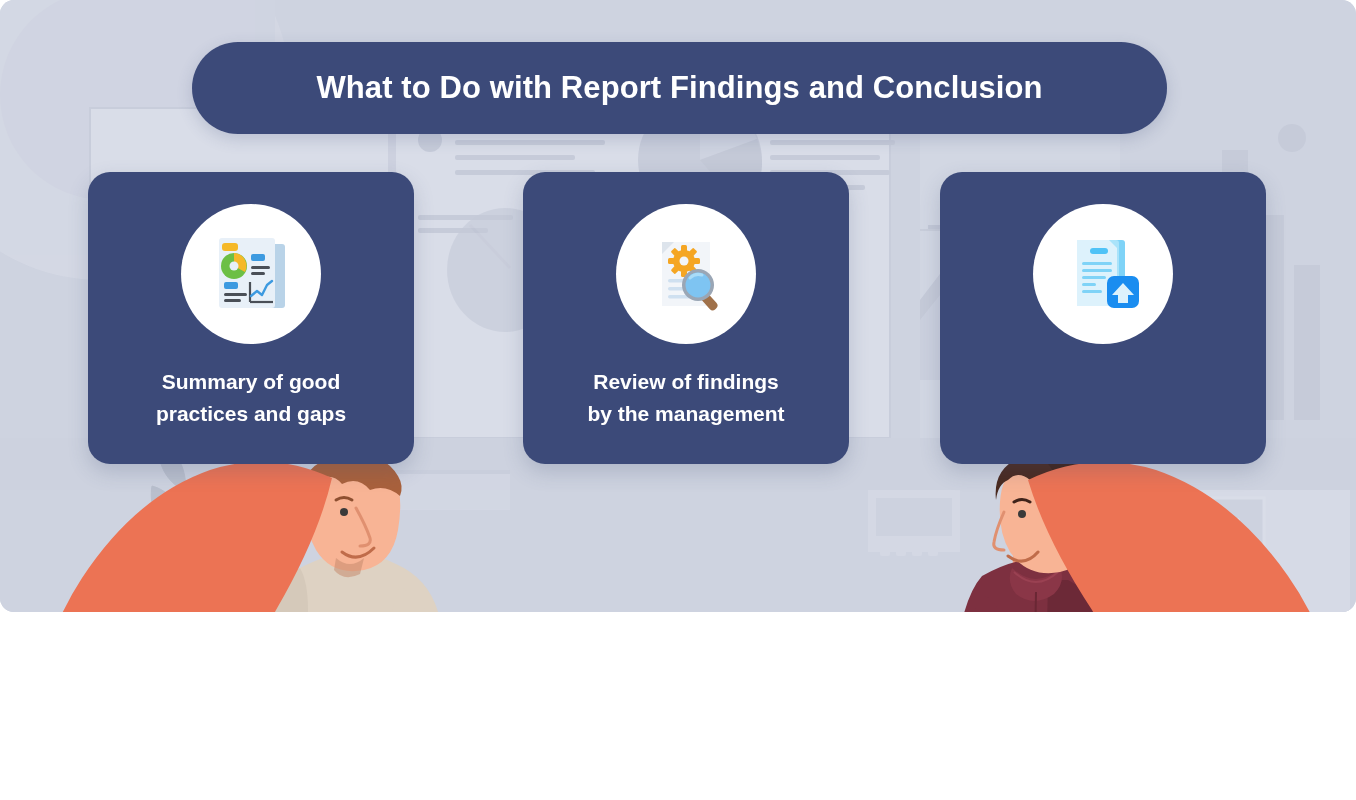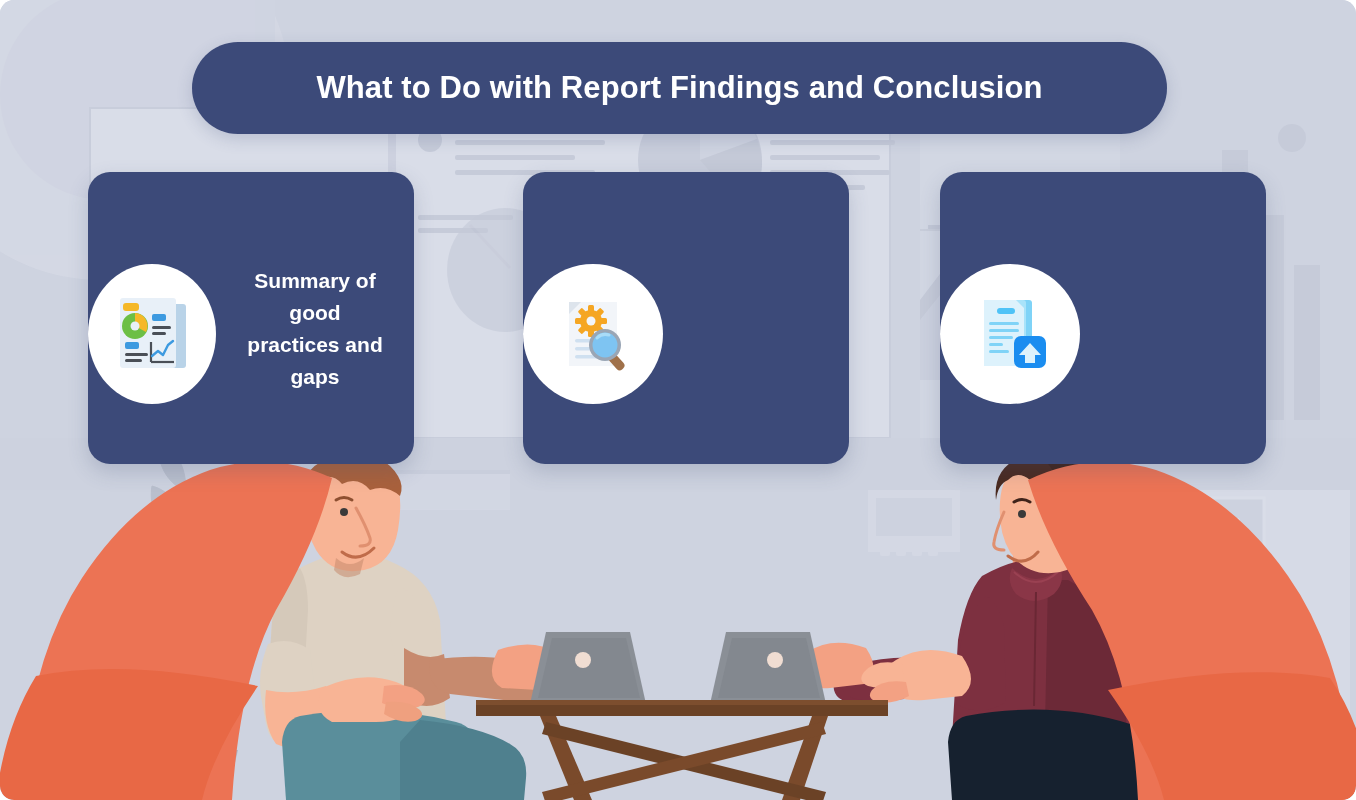--- a/index.html
+++ b/index.html
@@ -3,21 +3,21 @@
 <meta charset="utf-8">
 <style>
   html, body {
     margin: 0;
     padding: 0;
     background: #ffffff;
   }
   #stage {
     position: relative;
     width: 1356px;
-    height: 800px;
+    height: 612px;
     overflow: hidden;
     background: #ced3e0;
     font-family: "Liberation Sans", sans-serif;
     border-radius: 14px;
   }
 
   
   .bg-layer { position: absolute; inset: 0; overflow: hidden; }
   .bg-svg { position: absolute; inset: 0; width: 1356px; height: 800px; display: block; }
 
@@ -49,21 +49,21 @@
   .card {
     position: absolute;
     top: 172px;
     width: 326px;
     height: 292px;
     background: #3c4a79;
     border-radius: 22px;
     box-shadow: 0 8px 20px rgba(70,82,120,0.22);
     z-index: 18;
     display: flex;
-    flex-direction: row;
+    flex-direction: column;
     align-items: center;
   }
   .card-1 { left: 88px; }
   .card-2 { left: 523px; }
   .card-3 { left: 940px; }
 
   .icon-circle {
     width: 140px;
     height: 140px;
     margin-top: 32px;
@@ -431,20 +431,22 @@
         <rect x="28" y="59" width="34" height="3.4" rx="1.7" fill="#cfe0f0"></rect>
         <rect x="28" y="67" width="26" height="3.4" rx="1.7" fill="#cfe0f0"></rect>
 
         <rect x="64" y="62" width="9" height="22" rx="4" fill="#a0714a" transform="rotate(-42 68 73)"></rect>
 
         <circle cx="58" cy="57" r="16" fill="#9aa6b5"></circle>
         <circle cx="58" cy="57" r="12.5" fill="#7ec4f2"></circle>
         <path d="M50 50 a12 12 0 0 1 12 -3" stroke="#a9dcf8" stroke-width="3" fill="none" stroke-linecap="round"></path>
       </svg>
     </div>
+    <div class="card-label">Review of findings
+by the management</div>
   </div>
 
   <div class="card card-3">
     <div class="icon-circle">
       <svg width="92" height="92" viewBox="0 0 92 92">
 
         <rect x="38" y="12" width="30" height="66" rx="3" fill="#7fd3f7"></rect>
         <rect x="34" y="12" width="28" height="66" rx="3" fill="#a9e3fa"></rect>
 
         <path d="M20 12 L52 12 L60 20 L60 78 L20 78 Z" fill="#ddf2fc"></path>

